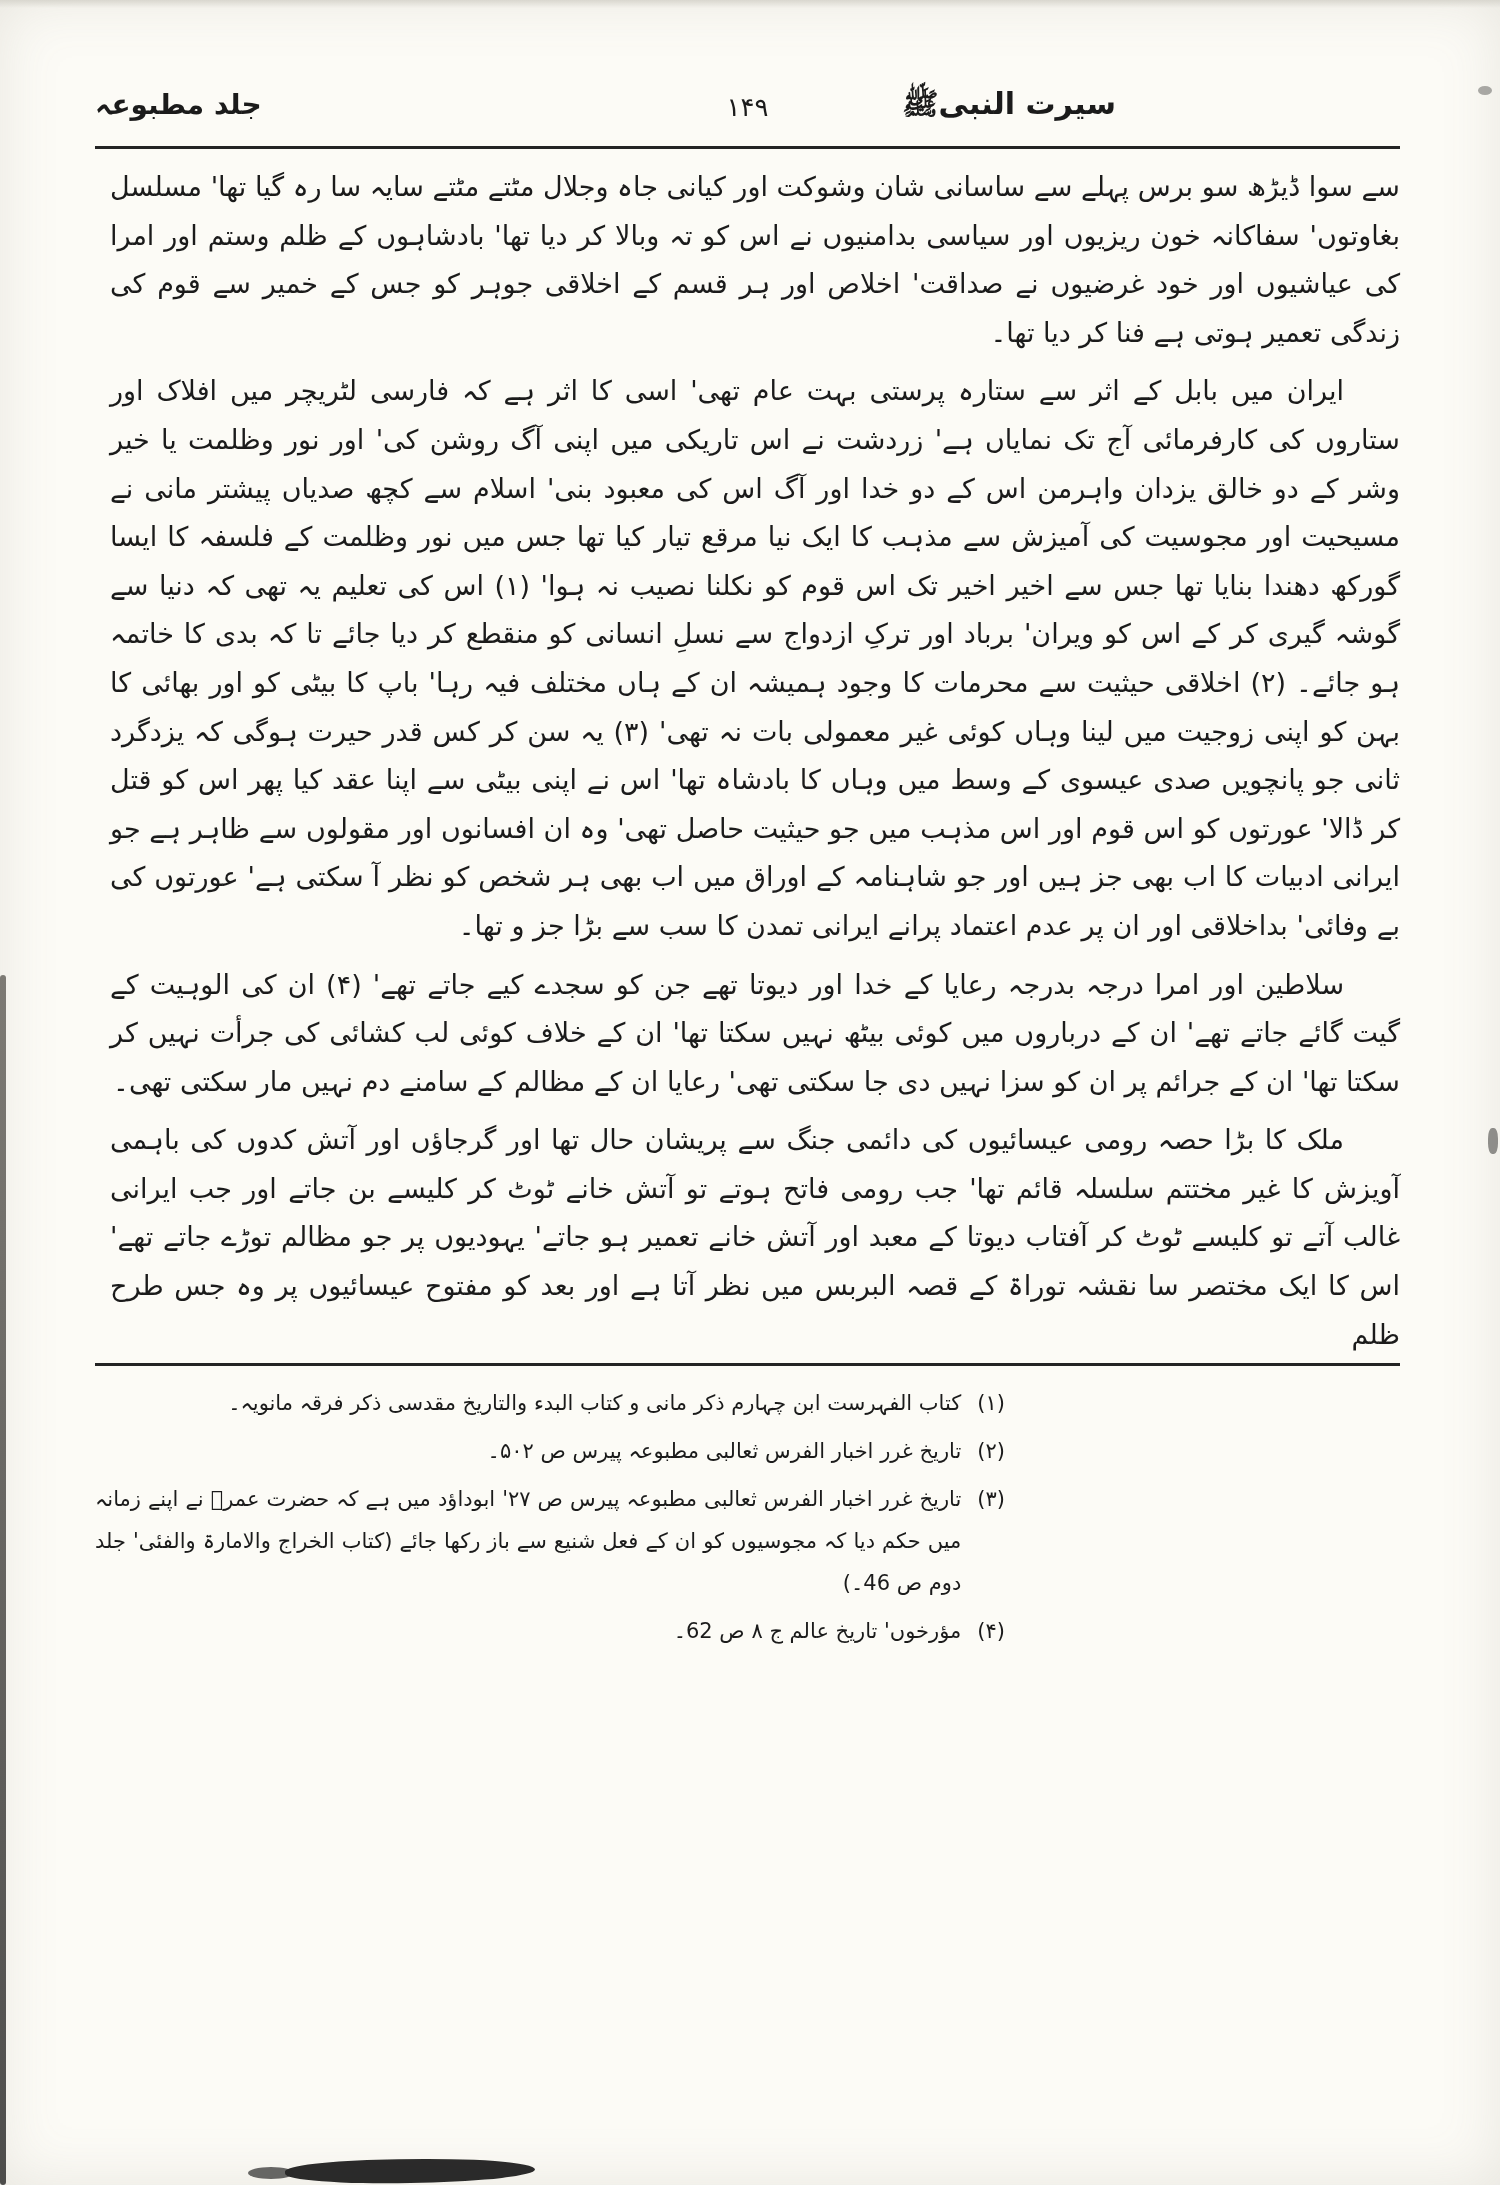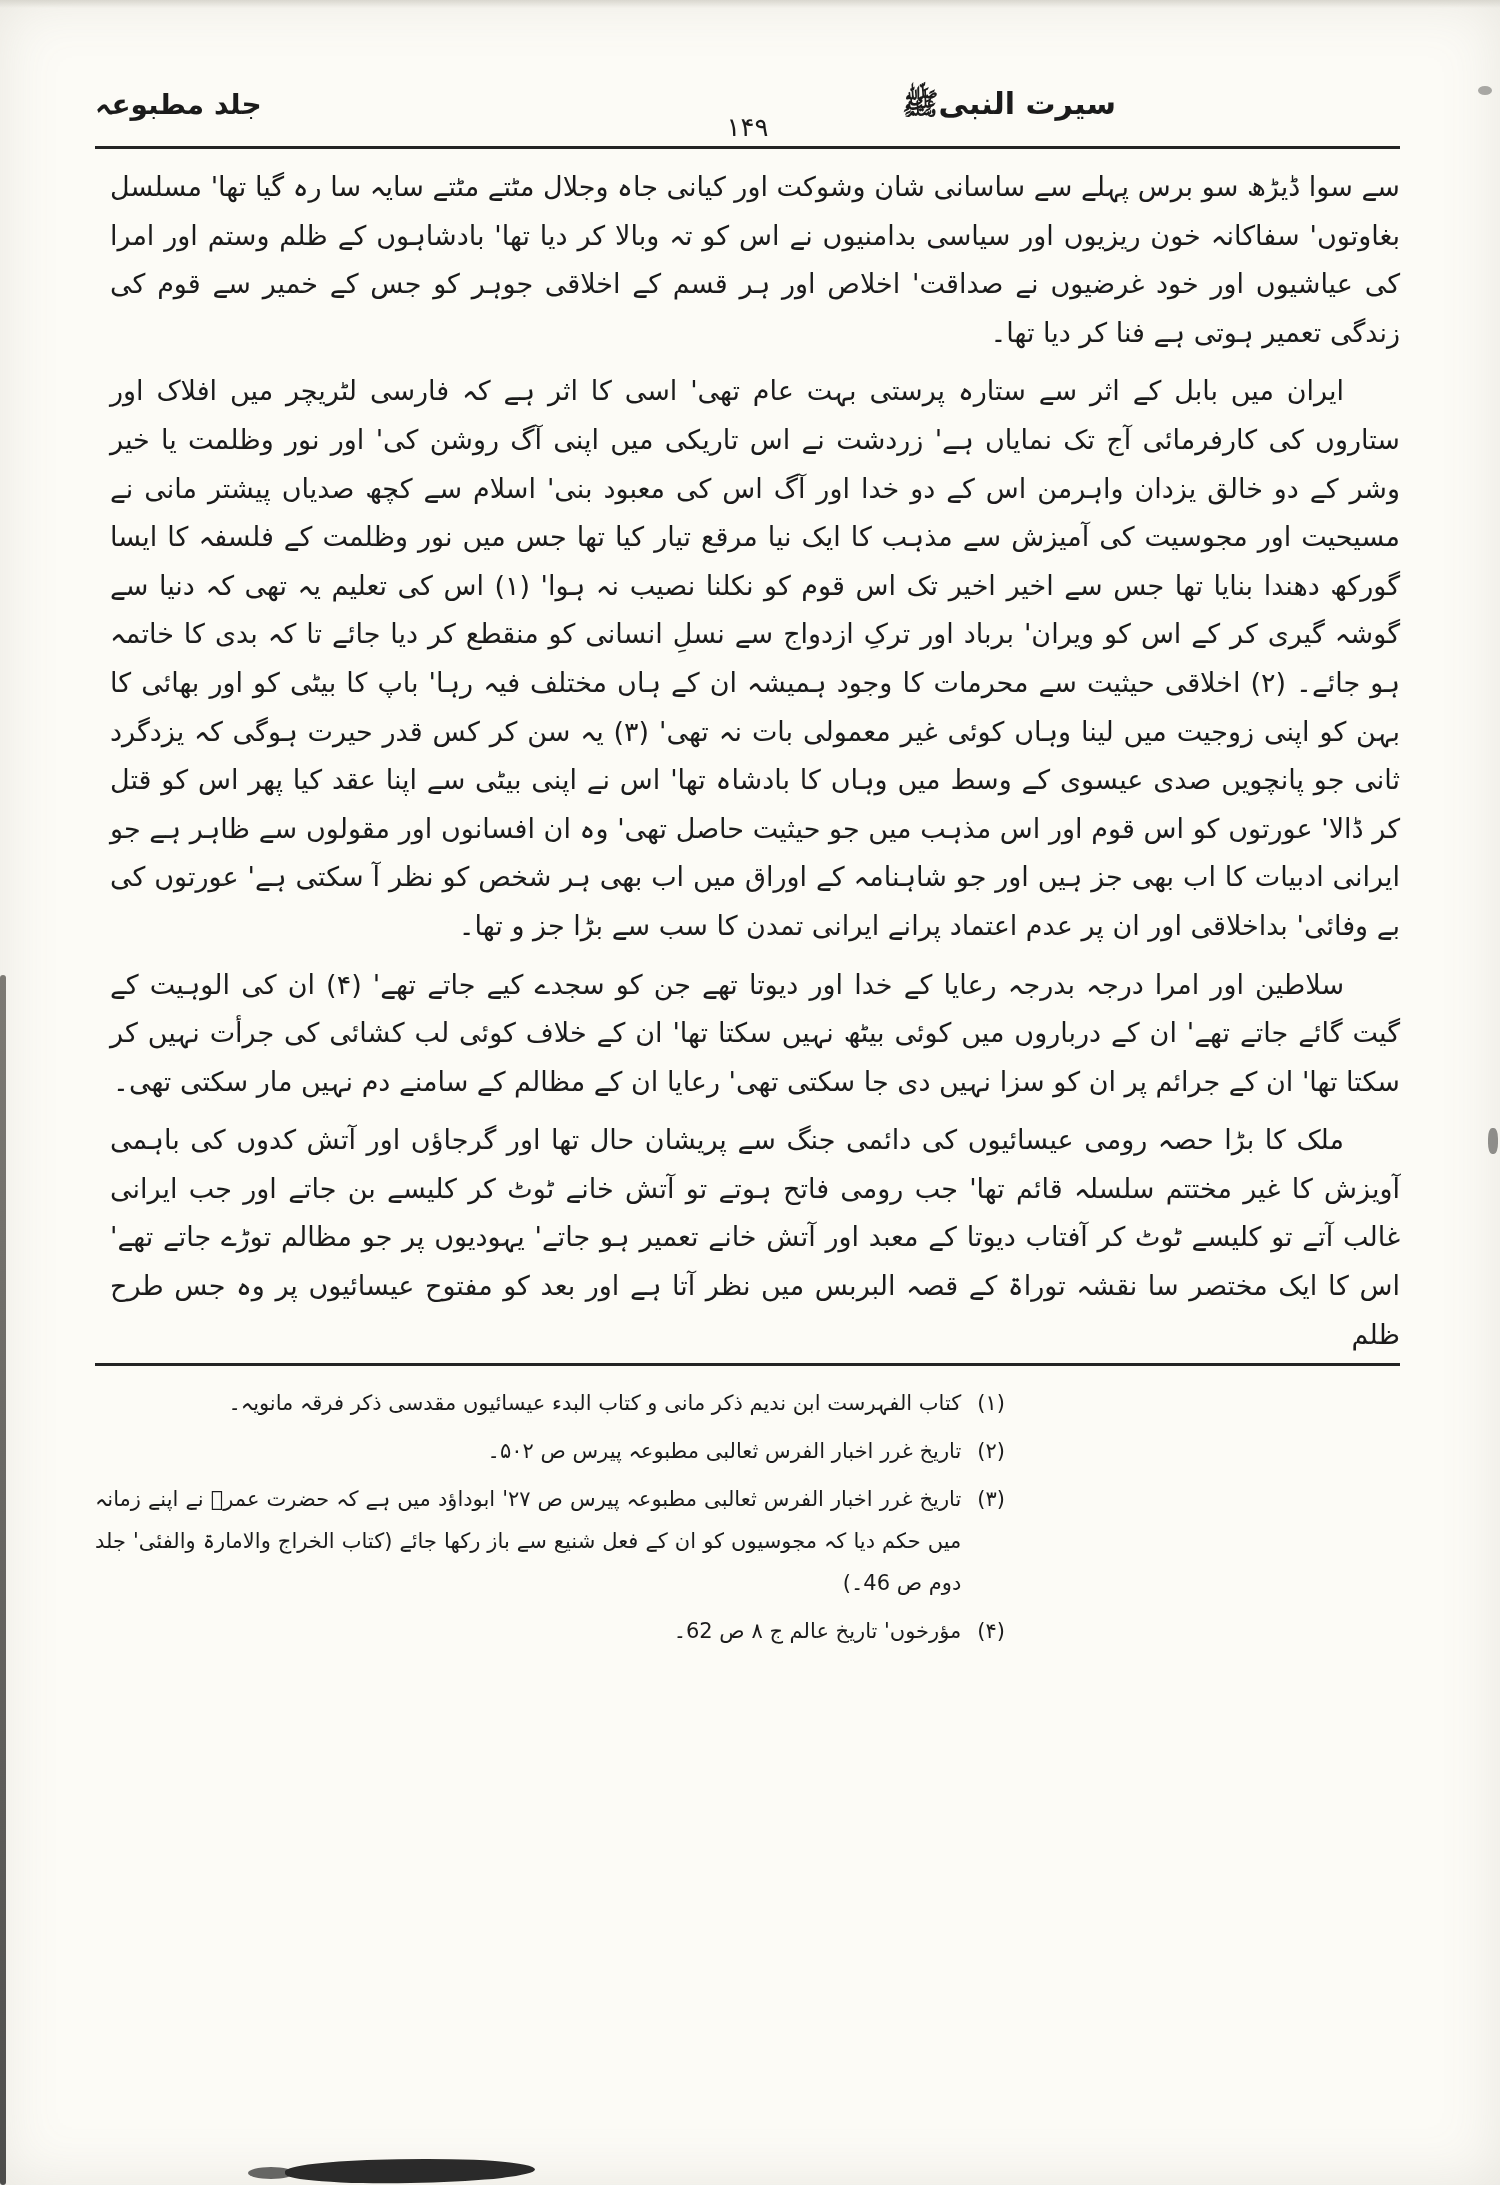--- a/index.html
+++ b/index.html
@@ -20,21 +20,20 @@
 
   
   .header { position:relative; height:52px; }
   .book-title {
     position:absolute; right:284px; top:0;
     font-size:30px; font-weight:bold; letter-spacing:.5px;
   }
   .page-number {
     position:absolute; left:50%; top:6px; transform:translateX(-50%);
     font-size:26px;
-    margin-top:20px;
   }
   .volume-label {
     position:absolute; left:0; top:2px;
     font-size:28px; font-weight:bold;
   }
   .header-rule { border-top:3px solid #242424; margin:8px 0 14px 0; }
 
   
   .body p {
     font-size:27px;
@@ -87,21 +86,21 @@
       <p class="indent">ایران میں بابل کے اثر سے ستارہ پرستی بہت عام تھی' اسی کا اثر ہے کہ فارسی لٹریچر میں افلاک اور ستاروں کی کارفرمائی آج تک نمایاں ہے' زردشت نے اس تاریکی میں اپنی آگ روشن کی' اور نور وظلمت یا خیر وشر کے دو خالق یزدان واہرمن اس کے دو خدا اور آگ اس کی معبود بنی' اسلام سے کچھ صدیاں پیشتر مانی نے مسیحیت اور مجوسیت کی آمیزش سے مذہب کا ایک نیا مرقع تیار کیا تھا جس میں نور وظلمت کے فلسفہ کا ایسا گورکھ دھندا بنایا تھا جس سے اخیر اخیر تک اس قوم کو نکلنا نصیب نہ ہوا' (۱) اس کی تعلیم یہ تھی کہ دنیا سے گوشہ گیری کر کے اس کو ویران' برباد اور ترکِ ازدواج سے نسلِ انسانی کو منقطع کر دیا جائے تا کہ بدی کا خاتمہ ہو جائے۔ (۲) اخلاقی حیثیت سے محرمات کا وجود ہمیشہ ان کے ہاں مختلف فیہ رہا' باپ کا بیٹی کو اور بھائی کا بہن کو اپنی زوجیت میں لینا وہاں کوئی غیر معمولی بات نہ تھی' (۳) یہ سن کر کس قدر حیرت ہوگی کہ یزدگرد ثانی جو پانچویں صدی عیسوی کے وسط میں وہاں کا بادشاہ تھا' اس نے اپنی بیٹی سے اپنا عقد کیا پھر اس کو قتل کر ڈالا' عورتوں کو اس قوم اور اس مذہب میں جو حیثیت حاصل تھی' وہ ان افسانوں اور مقولوں سے ظاہر ہے جو ایرانی ادبیات کا اب بھی جز ہیں اور جو شاہنامہ کے اوراق میں اب بھی ہر شخص کو نظر آ سکتی ہے' عورتوں کی بے وفائی' بداخلاقی اور ان پر عدم اعتماد پرانے ایرانی تمدن کا سب سے بڑا جز و تھا۔</p>
       <p class="indent">سلاطین اور امرا درجہ بدرجہ رعایا کے خدا اور دیوتا تھے جن کو سجدے کیے جاتے تھے' (۴) ان کی الوہیت کے گیت گائے جاتے تھے' ان کے درباروں میں کوئی بیٹھ نہیں سکتا تھا' ان کے خلاف کوئی لب کشائی کی جرأت نہیں کر سکتا تھا' ان کے جرائم پر ان کو سزا نہیں دی جا سکتی تھی' رعایا ان کے مظالم کے سامنے دم نہیں مار سکتی تھی۔</p>
       <p class="indent">ملک کا بڑا حصہ رومی عیسائیوں کی دائمی جنگ سے پریشان حال تھا اور گرجاؤں اور آتش کدوں کی باہمی آویزش کا غیر مختتم سلسلہ قائم تھا' جب رومی فاتح ہوتے تو آتش خانے ٹوٹ کر کلیسے بن جاتے اور جب ایرانی غالب آتے تو کلیسے ٹوٹ کر آفتاب دیوتا کے معبد اور آتش خانے تعمیر ہو جاتے' یہودیوں پر جو مظالم توڑے جاتے تھے' اس کا ایک مختصر سا نقشہ توراۃ کے قصہ البربس میں نظر آتا ہے اور بعد کو مفتوح عیسائیوں پر وہ جس طرح ظلم</p>
     </div>
 
     <div class="footnote-rule"></div>
 
     <div class="footnotes">
       <div class="footnote">
         <span class="fn-num">(۱)</span>
-        <span class="fn-text">کتاب الفہرست ابن ندیم ذکر مانی و کتاب البدء عیسائیوں مقدسی ذکر فرقہ مانویہ۔</span>
+        <span class="fn-text">کتاب الفہرست ابن چہارم ذکر مانی و کتاب البدء والتاریخ مقدسی ذکر فرقہ مانویہ۔</span>
       </div>
       <div class="footnote">
         <span class="fn-num">(۲)</span>
         <span class="fn-text">تاریخ غرر اخبار الفرس ثعالبی مطبوعہ پیرس ص ۵۰۲۔</span>
       </div>
       <div class="footnote">
         <span class="fn-num">(۳)</span>
         <span class="fn-text">تاریخ غرر اخبار الفرس ثعالبی مطبوعہ پیرس ص ۲۷' ابوداؤد میں ہے کہ حضرت عمرؓ نے اپنے زمانہ میں حکم دیا کہ مجوسیوں کو ان کے فعل شنیع سے باز رکھا جائے (کتاب الخراج والامارۃ والفئی' جلد دوم ص 46۔)</span>
       </div>
       <div class="footnote">

